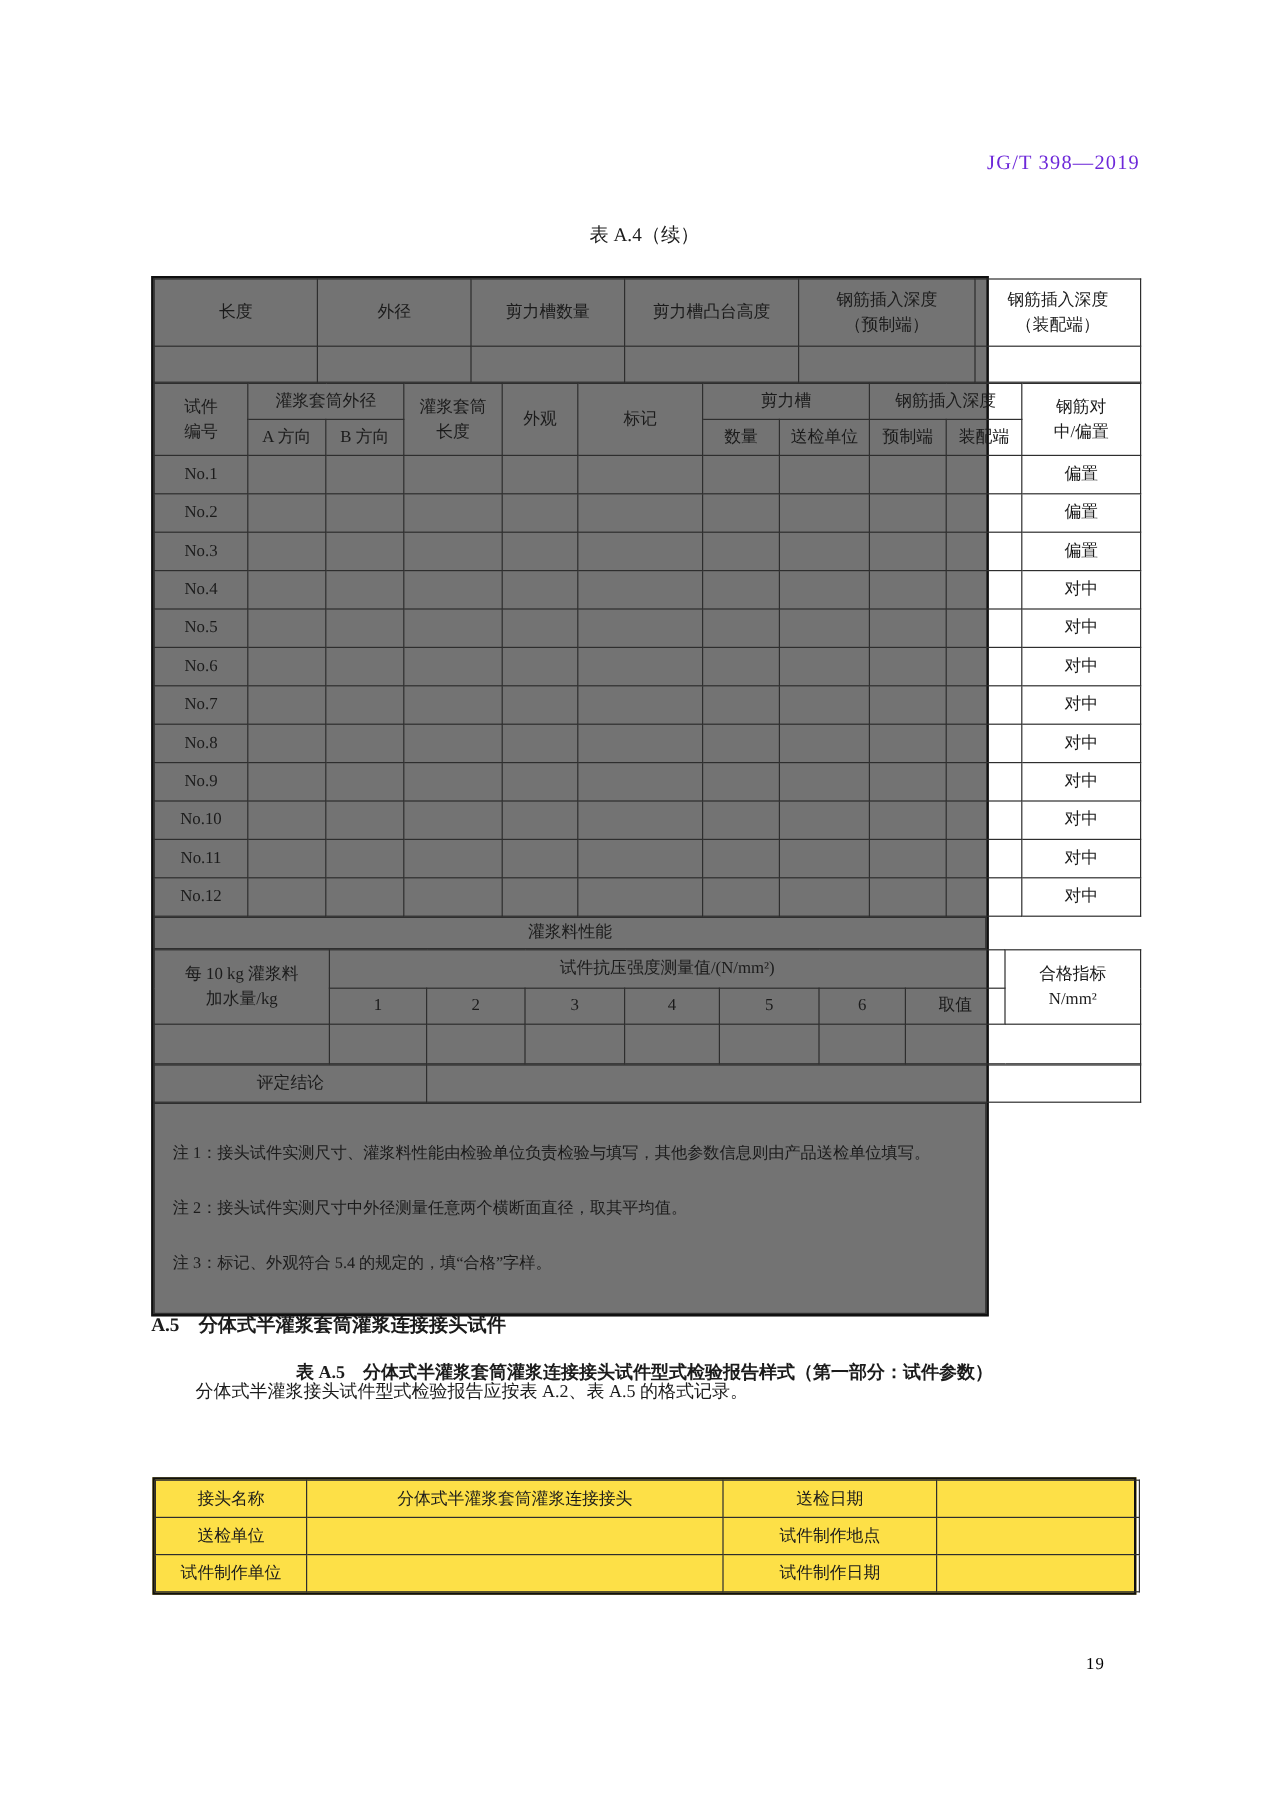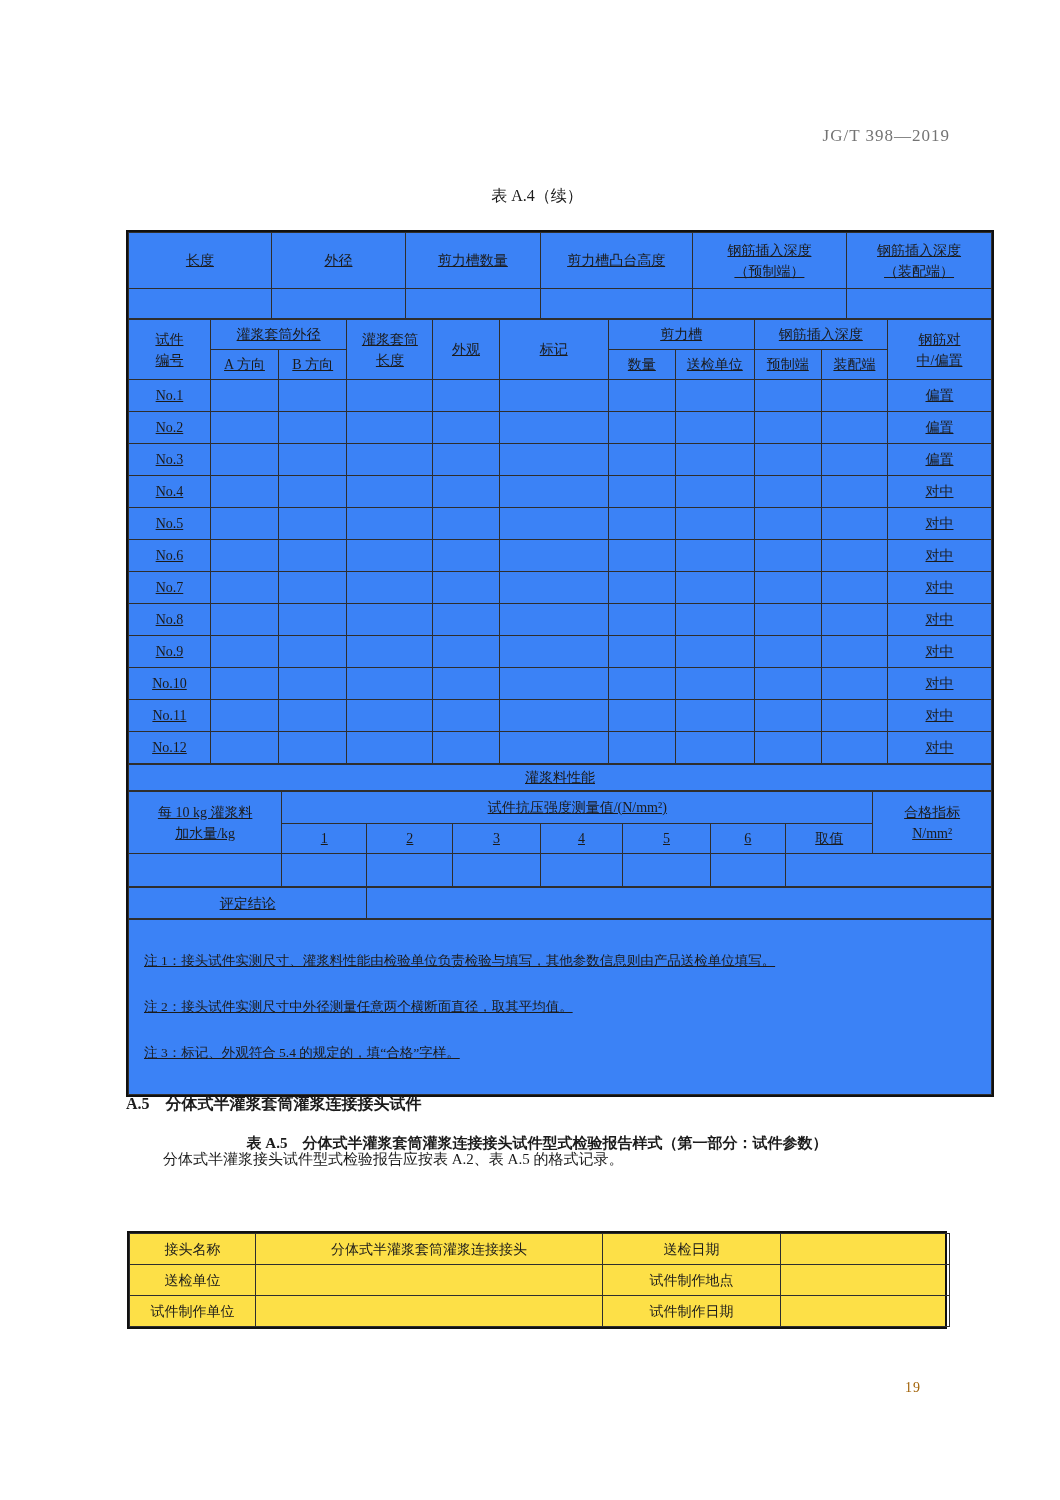--- a/index.html
+++ b/index.html
@@ -1,39 +1,39 @@
 <!DOCTYPE html>
 <html><head>
 <meta charset="utf-8">
 <style>
   html,body{margin:0;padding:0;}
   body{
     width:1060px;height:1500px;position:relative;background:#ffffff;
     font-family:"Liberation Serif","DejaVu Serif",serif;color:#1b1b1b;
   }
   .abs{position:absolute;}
-  .doc-number{top:126px;right:110px;font-size:17px;letter-spacing:1px;color:#737373;}
+  .doc-number{top:126px;right:110px;font-size:17px;letter-spacing:1px;color:#6d28d9;}
   .a4-title{top:186px;left:126px;width:822px;text-align:center;font-size:16px;font-weight:normal;}
-  .tbl-wrap{left:126px;top:230px;width:868px;box-sizing:border-box;border:2px solid #101010;background:#3b82f6;text-decoration:underline;}
+  .tbl-wrap{left:126px;top:230px;width:698px;box-sizing:border-box;border:2px solid #101010;background:#737373;}
   .tbl-wrap2{left:127px;top:1231px;width:820px;box-sizing:border-box;border:2px solid #101010;background:#fde047;}
   table{border-collapse:collapse;width:100%;table-layout:fixed;margin:0;}
   td{
     border:1px solid #2e2e2e;text-align:center;vertical-align:middle;
     font-size:14px;font-weight:normal;padding:1px 2px;white-space:pre-line;line-height:1.5;
     overflow:hidden;color:#1b1b1b;
   }
   tr.h56{height:56px;} tr.h30{height:30px;} tr.h28{height:28px;} tr.h33{height:33px;}
   tr.h32{height:32px;} tr.h31{height:31px;} tr.h26{height:26px;} tr.h34{height:30px;}
   td.sec-title{font-size:14px;}
   td.notes-cell{text-align:left;padding:7px 14px 8px 15px;height:74px;vertical-align:top;}
   .note-line{font-size:13.5px;line-height:25px;white-space:normal;}
   .a5-heading{top:1094px;left:126px;font-size:16px;font-weight:bold;}
   .a5-paragraph{top:1150px;left:163px;font-size:15px;}
   .a5-title{top:1134px;left:126px;width:822px;text-align:center;font-size:15px;font-weight:bold;}
-  .page-number{top:1380px;left:905px;font-size:14px;color:#a16207;letter-spacing:1px;}
+  .page-number{top:1380px;left:905px;font-size:14px;color:#000000;letter-spacing:1px;}
 </style>
 </head>
 <body>
 
 <div class="abs doc-number">JG/T 398—2019</div>
 
 <div class="abs a4-title">表 A.4（续）</div>
 
 <div class="abs tbl-wrap">
 

